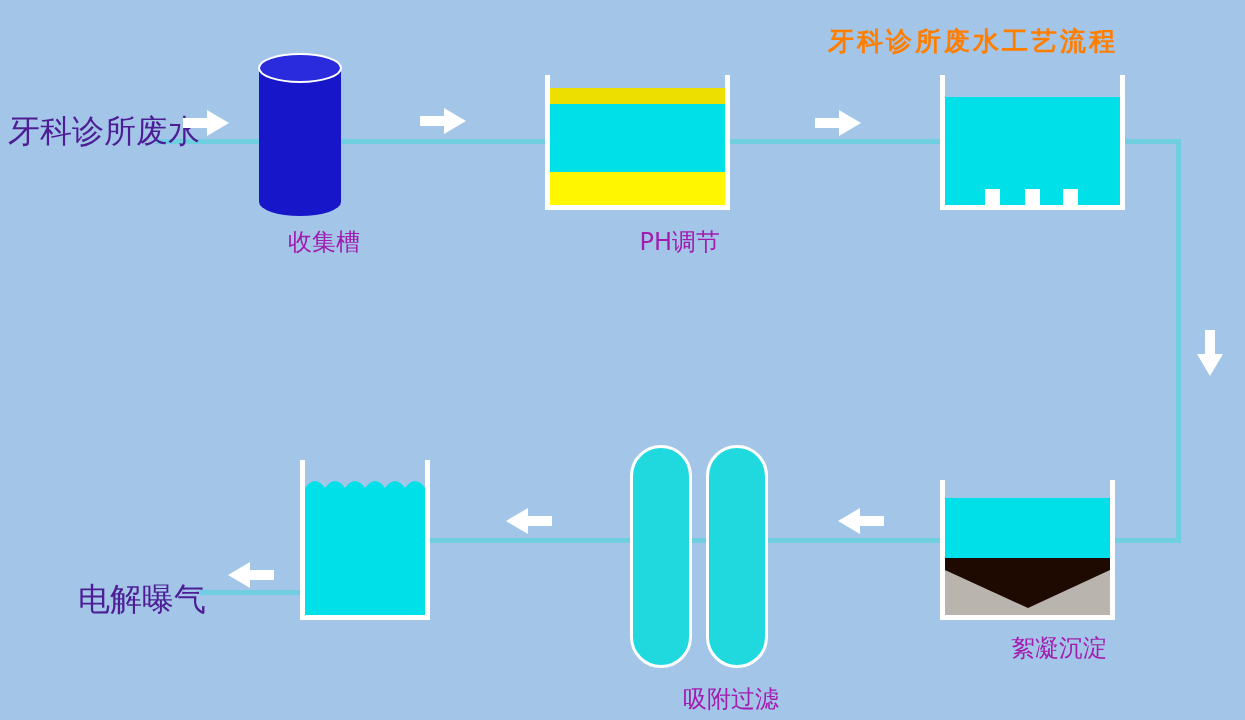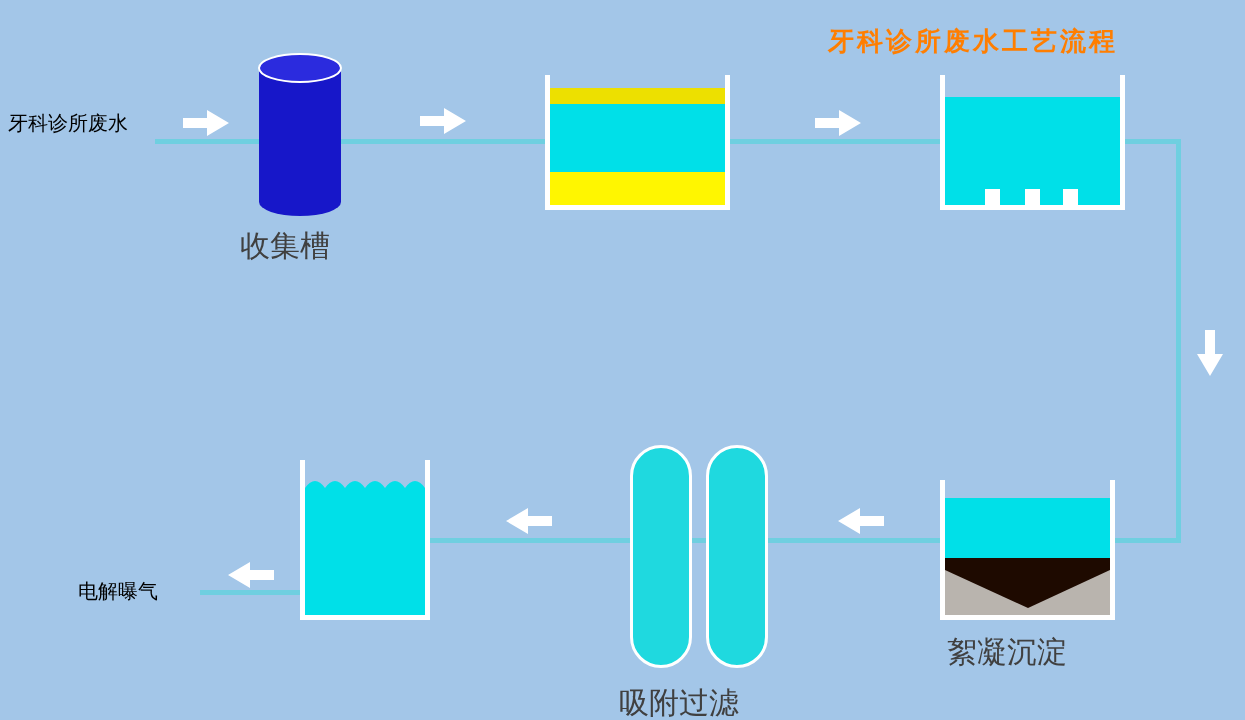--- a/index.html
+++ b/index.html
@@ -5,25 +5,25 @@
   * { margin:0; padding:0; box-sizing:border-box; }
   html,body { width:1245px; height:720px; }
   .canvas {
     position:relative; width:1245px; height:720px;
     background:#A3C6E8; overflow:hidden;
     font-family:"DejaVu Sans", sans-serif;
   }
   .abs { position:absolute; }
   .pipe { position:absolute; background:#6FCFE0; }
   .node-label {
-    position:absolute; color:#404040; font-size:30px;
-    text-align:left; white-space:nowrap;
+    position:absolute; color:#a21caf; font-size:24px;
+    text-align:right; white-space:nowrap;
   }
   .io-label {
-    position:absolute; color:#000000; font-size:20px; white-space:nowrap;
+    position:absolute; color:#4c1d95; font-size:32px; white-space:nowrap;
   }
   .title {
     position:absolute; left:828px; top:24px;
     color:#FF7E00; font-size:26px; font-weight:bold; letter-spacing:3px;
     white-space:nowrap;
   }
   .tank {
     position:absolute;
     border-left:5px solid #FFFFFF;
     border-right:5px solid #FFFFFF;
@@ -87,20 +87,21 @@
   </svg>
   <div class="node-label" style="left:240px; top:226px; width:120px;">收集槽</div>
 
   <div class="tank" style="left:545px; top:75px; width:185px; height:135px;">
     <div class="tank-inner">
       <div class="band band-yellow-top" style="top:13px;  height:16px;"></div>
       <div class="band band-cyan" style="top:29px;  height:68px;"></div>
       <div class="band band-yellow-bot" style="top:97px;  height:33px;"></div>
     </div>
   </div>
+  <div class="node-label" style="left:560px; top:226px; width:160px;">PH调节</div>
 
   <div class="tank" style="left:940px; top:75px; width:185px; height:135px;">
     <div class="tank-inner">
       <div class="band band-cyan" style="top:22px; bottom:0;"></div>
       <div class="notch" style="left:40px;"></div>
       <div class="notch" style="left:80px;"></div>
       <div class="notch" style="left:118px;"></div>
     </div>
   </div>
 

